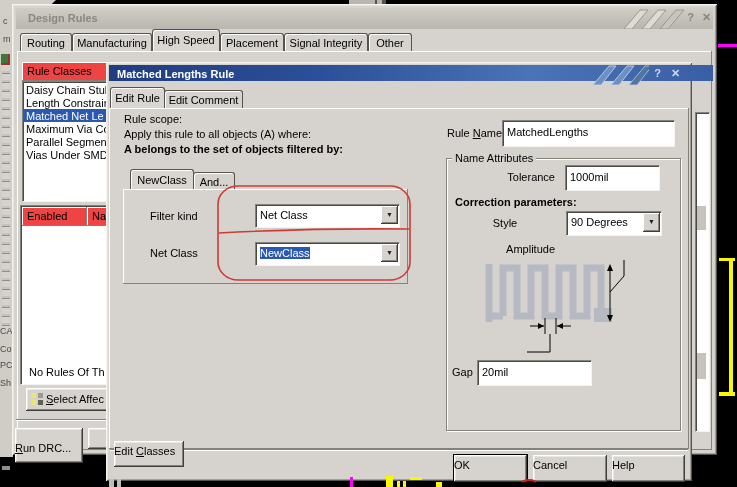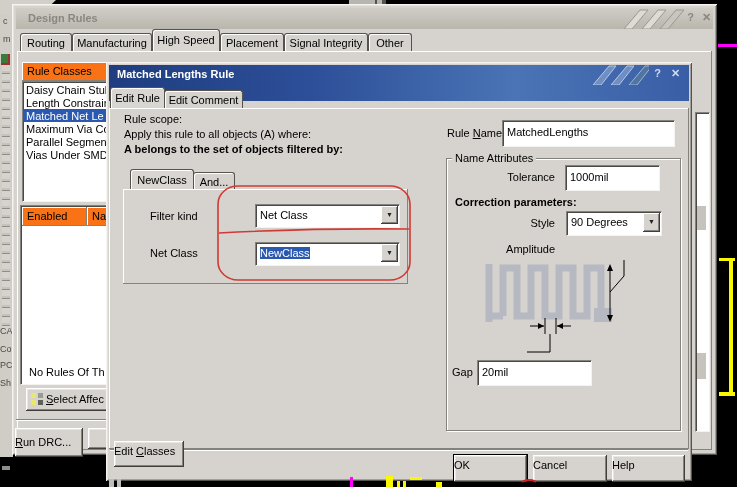--- a/index.html
+++ b/index.html
@@ -18,21 +18,21 @@
                inset -2px -2px 0 #84827d, inset 2px 2px 0 #e8e6e1;}
   .sunken{background:#fff;border:1px solid;border-color:#84827d #f4f3ef #f4f3ef #84827d;
           box-shadow:inset 1px 1px 0 #4a4945;}
   .tab{background:#d6d3ce;border:1px solid #55534e;border-bottom:none;border-radius:3px 3px 0 0;
        box-shadow:inset 1px 1px 0 #fff;text-align:center;}
   .groove{border-top:1px solid #84827d;border-bottom:1px solid #fff;height:0;}
   .gbox{border:1px solid #84827d;box-shadow:1px 1px 0 #fff, inset 1px 1px 0 #fff;}
   .title-inactive{background:linear-gradient(180deg,#d0cdc6,#b9b6ae);color:#898780;font-weight:bold;}
   .title-active{background:linear-gradient(90deg,#1f3d7f 0%,#2d4f99 35%,#4a74b5 70%,#3a5ea6 100%);
                 color:#fff;font-weight:bold;}
-  .hdrcell{background:#f97316;box-shadow:inset -1px -1px 0 #84827d, inset 1px 1px 0 #fff;
+  .hdrcell{background:#ef4444;box-shadow:inset -1px -1px 0 #84827d, inset 1px 1px 0 #fff;
            padding:3px 0 0 5px;}
   .sel{background:#2b59b0;color:#fff;}
   .combo-arrow{background:#d6d3ce;box-shadow:inset -1px -1px 0 #3f3e3a, inset 1px 1px 0 #fff,
                inset -2px -2px 0 #84827d;font-size:7px;text-align:center;line-height:18px;color:#222;}
   .lbl{white-space:nowrap;}
   .r{text-align:right;}
   .b{font-weight:bold;}
   .field-text{padding:4px 0 0 4px;white-space:nowrap;overflow:hidden;}
   .u{text-decoration:underline;}
   .stripe{background:repeating-linear-gradient(180deg,#c6c3bc 0 2px,#8f8d86 2px 3px,#d6d3ce 3px 9px);}
@@ -98,34 +98,34 @@
     <div class="abs btn" style="left:14px;top:384px;width:92px;height:23px;">
       <div class="abs" style="left:5px;top:5px;width:12px;height:12px;background:
         linear-gradient(90deg,#e8e86a 0 5px,transparent 5px) 0 0/12px 5px no-repeat,
         linear-gradient(90deg,#9a9a90 0 5px,transparent 5px) 7px 0/12px 5px no-repeat,
         linear-gradient(90deg,#e8e86a 0 5px,transparent 5px) 0 7px/12px 5px no-repeat,
         linear-gradient(90deg,#606058 0 5px,transparent 5px) 7px 7px/12px 5px no-repeat;"></div>
       <span style="position:absolute;left:20px;top:5px;white-space:nowrap;"><span class="u">S</span><span>elect Affec</span></span>
     </div>
     <div class="abs groove" style="left:4px;top:415px;width:102px;"></div>
 
-    <div class="abs btn" style="left:3px;top:424px;width:68px;height:21px;padding-top:8px;">
+    <div class="abs btn" style="left:3px;top:424px;width:68px;height:21px;padding-top:14px;">
       <span class="u">R</span><span>un DRC...</span>
     </div>
     <div class="abs btn" style="left:76px;top:424px;width:20px;height:21px;"></div>
 
     <div class="abs sunken" style="left:683px;top:108px;width:13px;height:318px;">
       <div style="position:absolute;left:1px;top:93px;width:9px;height:24px;background:#c6c3bc;"></div>
       <div style="position:absolute;left:1px;top:240px;width:9px;height:26px;background:#c6c3bc;"></div>
     </div>
   </div>
 
   <div class="abs winframe" style="left:106px;top:62px;width:586px;height:419px;">
 
-    <div class="abs title-active" style="left:3px;top:3px;width:580px;height:36px;">
+    <div class="abs title-active" style="left:3px;top:3px;width:580px;height:16px;padding-left:24px;">
       <div class="abs" style="left:8px;top:3px;">Matched Lengths Rule</div>
       <svg class="abs" style="left:478px;top:0;" width="62" height="20">
         <path d="M6 20 L22 1 h7 L14 20 Z" fill="#6d8fc4" stroke="#b9c6e2" stroke-width="1"></path>
         <path d="M24 20 L40 1 h7 L32 20 Z" fill="#6d8fc4" stroke="#b9c6e2" stroke-width="1"></path>
         <path d="M42 20 L58 1 h7 L50 20 Z" fill="#51759f" stroke="#9fb4da" stroke-width="1"></path>
       </svg>
       <div class="abs" style="left:541px;top:2px;width:15px;height:15px;text-align:center;font-weight:bold;color:#cdd9f0;">?</div>
       <div class="abs" style="left:559px;top:2px;width:15px;height:15px;text-align:center;font-weight:bold;color:#cdd9f0;">✕</div>
     </div>
 
@@ -161,21 +161,21 @@
     <div class="abs gbox" style="left:340px;top:96px;width:233px;height:271px;"></div>
     <div class="abs lbl" style="left:346px;top:90px;background:#d6d3ce;padding:0 3px;">Name Attributes</div>
 
     <div class="abs lbl r" style="left:349px;top:109px;width:100px;">Tolerance</div>
     <div class="abs sunken" style="left:459px;top:103px;width:93px;height:24px;">
       <div class="field-text" style="padding-top:5px;">1000mil</div>
     </div>
 
     <div class="abs lbl b" style="left:349px;top:134px;">Correction parameters:</div>
 
-    <div class="abs lbl r" style="left:349px;top:155px;width:100px;">Style</div>
+    <div class="abs lbl r" style="left:349px;top:155px;width:100px;text-align:center;">Style</div>
     <div class="abs sunken" style="left:460px;top:149px;width:94px;height:23px;">
       <div class="field-text">90 Degrees</div>
       <div class="combo-arrow" style="position:absolute;right:1px;top:1px;width:17px;height:19px;">▼</div>
     </div>
 
     <div class="abs lbl r" style="left:349px;top:181px;width:100px;">Amplitude</div>
 
     <svg class="abs" style="left:372px;top:194px;" width="170" height="104">
       <path d="M11 66 L11 8 M11 60 H25 M25 60 V12 H39 V60 H53 V12 H67 V60 H81 V12 H95 V60 H109 V12 H123 V60" fill="none" stroke="#b6b9c1" stroke-width="7"></path>
       <rect x="116" y="52" width="18" height="14" fill="#b6b9c1"></rect>

